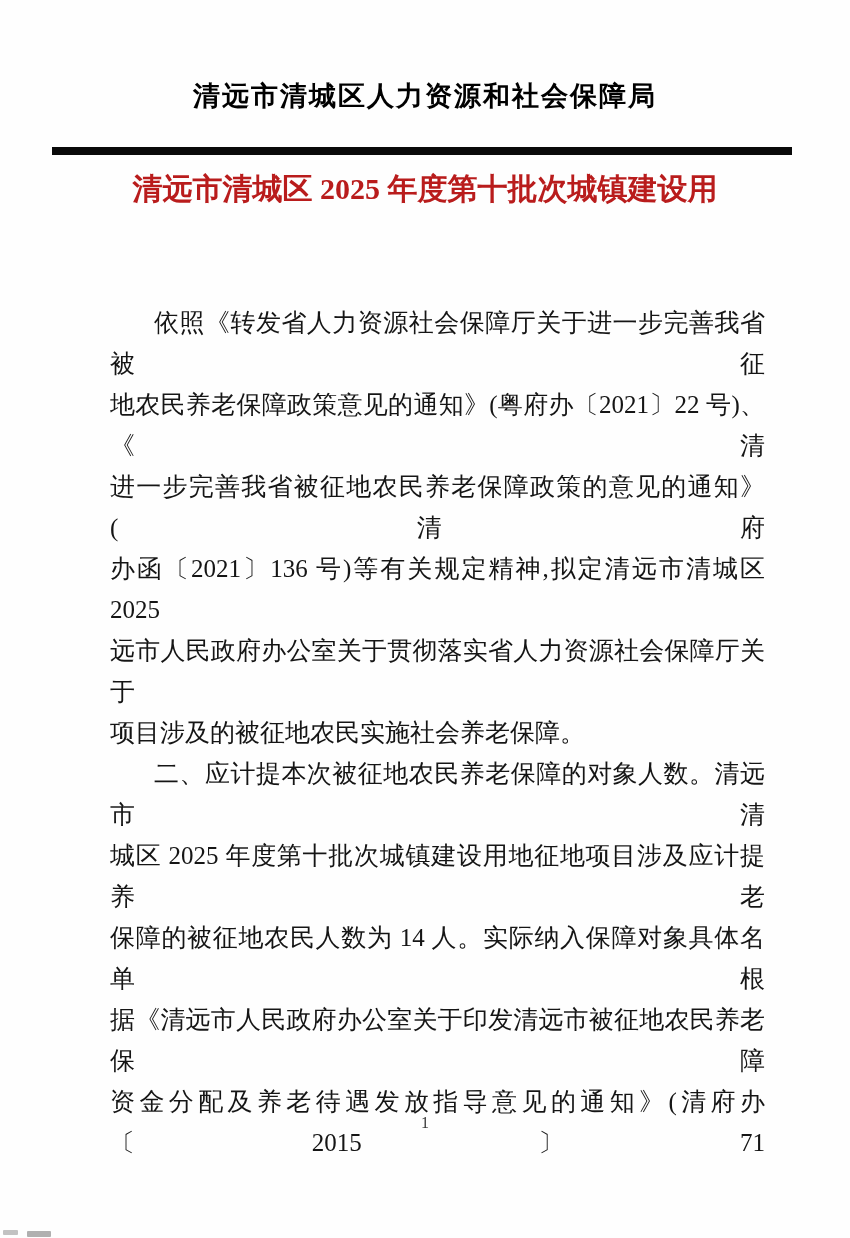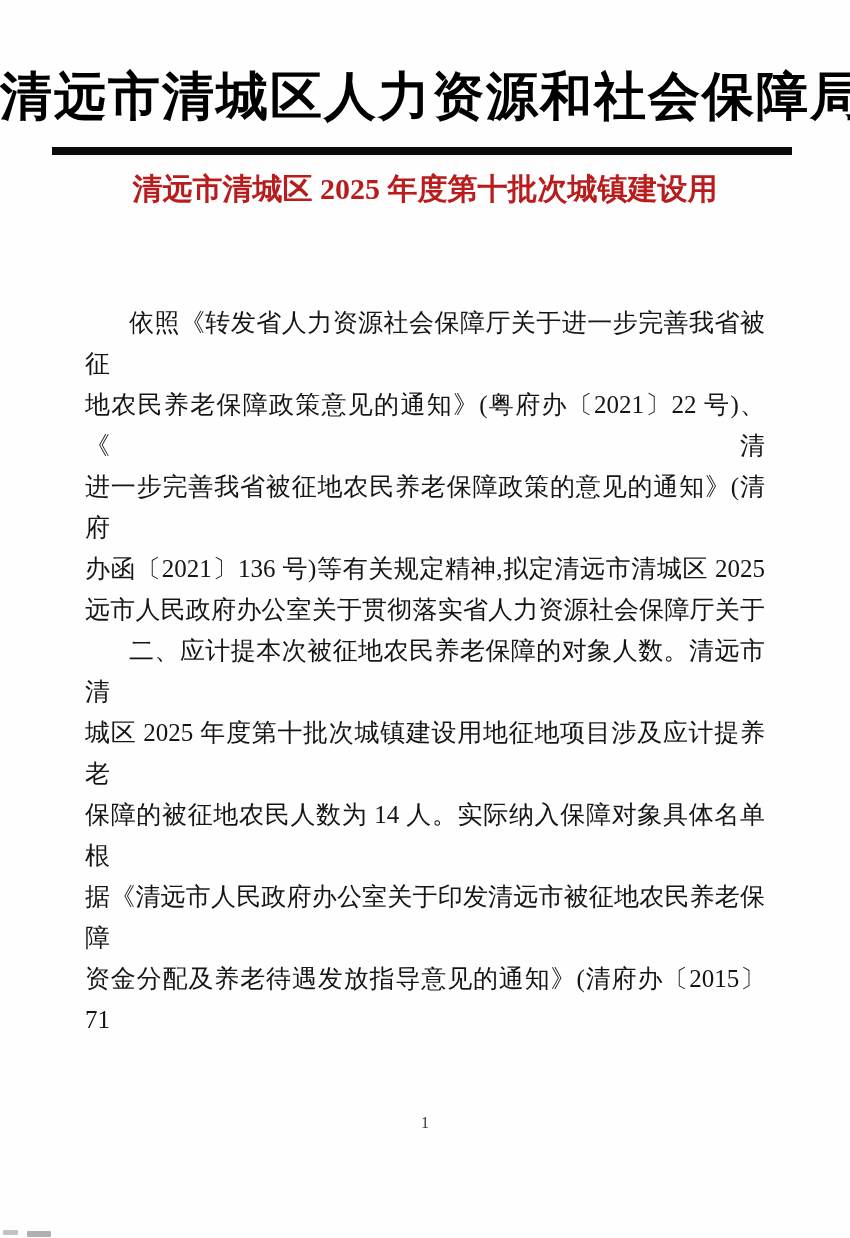--- a/index.html
+++ b/index.html
@@ -8,25 +8,25 @@
     position: relative;
     width: 850px;
     height: 1238px;
     background: #fefefe;
     font-family: "Liberation Serif", "DejaVu Serif", serif;
     color: #1c1c1c;
     overflow: hidden;
   }
   .letterhead {
     position: absolute;
-    top: 62px;
+    top: 78px;
     left: 0;
     width: 100%;
     text-align: center;
-    font-size: 52px;
+    font-size: 27px;
     font-weight: bold;
     letter-spacing: 2px;
     color: #000;
     white-space: nowrap;
   }
   .rule {
     position: absolute;
     top: 147px;
     left: 52px;
     width: 740px;
@@ -46,21 +46,21 @@
   }
   .body-text {
     position: absolute;
     top: 302px;
     left: 85px;
     width: 680px;
     font-size: 25px;
     line-height: 41px;
     color: #151515;
   }
-  .line { text-align: left; white-space: nowrap; }
+  .line { text-align: left; white-space: nowrap; margin-left: 25px; }
   .line.fill {
     white-space: normal;
     text-align: justify;
     text-align-last: justify;
   }
   .line.indent { text-indent: 44px; }
   .page-number {
     position: absolute;
     top: 1114px;
     left: 0;
@@ -90,20 +90,21 @@
   <div class="doc-title">
     <div>清远市清城区 2025 年度第十批次城镇建设用</div>
   </div>
 
   <div class="body-text" id="body-lines">
       <div class="line fill indent">依照《转发省人力资源社会保障厅关于进一步完善我省被征</div>
       <div class="line fill">地农民养老保障政策意见的通知》(粤府办〔2021〕22 号)、《清</div>
       <div class="line fill">进一步完善我省被征地农民养老保障政策的意见的通知》(清府</div>
       <div class="line fill">办函〔2021〕136 号)等有关规定精神,拟定清远市清城区 2025</div>
       <div class="line fill">远市人民政府办公室关于贯彻落实省人力资源社会保障厅关于</div>
+      <div class="line">项目涉及的被征地农民实施社会养老保障。</div>
       <div class="line fill indent">二、应计提本次被征地农民养老保障的对象人数。清远市清</div>
       <div class="line fill">城区 2025 年度第十批次城镇建设用地征地项目涉及应计提养老</div>
       <div class="line fill">保障的被征地农民人数为 14 人。实际纳入保障对象具体名单根</div>
       <div class="line fill">据《清远市人民政府办公室关于印发清远市被征地农民养老保障</div>
       <div class="line fill">资金分配及养老待遇发放指导意见的通知》(清府办〔2015〕71</div>
     </div>
 
   <div class="page-number">1</div>
 
   <div class="smudge smudge-1"></div>

